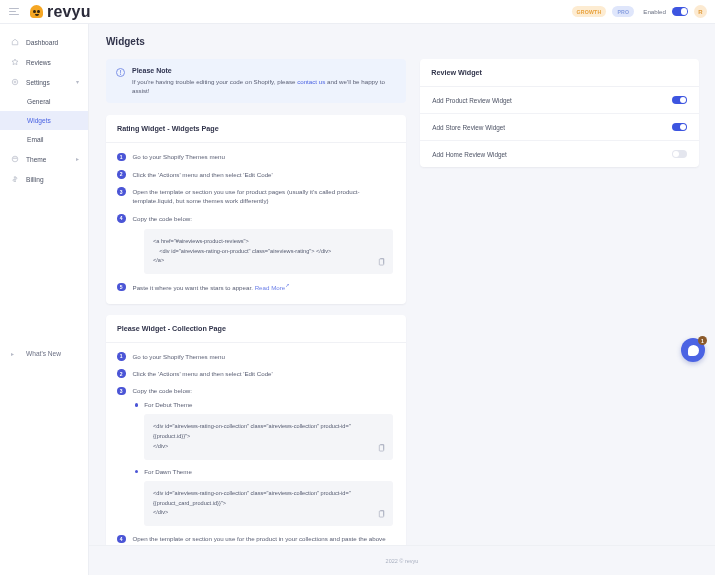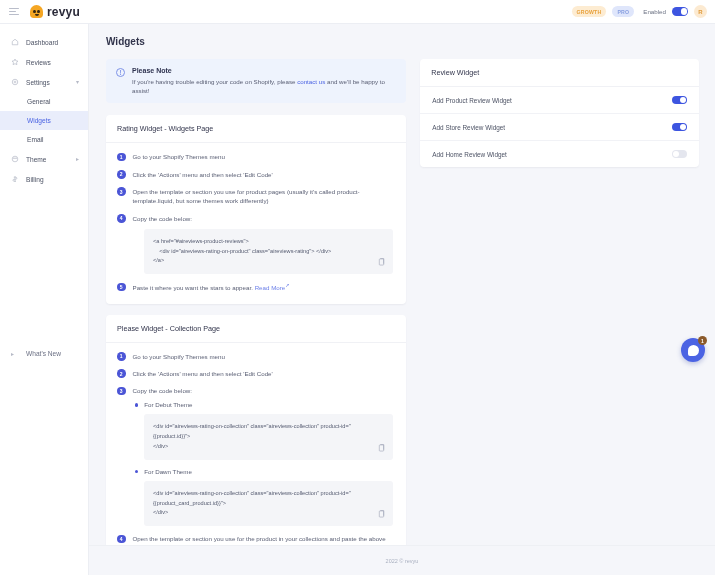--- a/index.html
+++ b/index.html
@@ -23,21 +23,21 @@
   .brand { display: flex; align-items: center; gap: 4px; margin-left: 11px; }
   .logo-mark { width: 13px; height: 13px; position: relative; }
   .logo-mark .head {
     position: absolute; inset: 0; background: #f5a623;
     border-radius: 50% 50% 28% 28%;
   }
   .logo-mark .eye { position: absolute; width: 2.6px; height: 3.4px; background: #3a2a12; border-radius: 50%; top: 4.5px; }
   .logo-mark .eye.l { left: 3px; }
   .logo-mark .eye.r { right: 3px; }
   .logo-mark .mouth { position:absolute; width:4px; height:2px; background:#3a2a12; border-radius:0 0 3px 3px; bottom:2px; left:4.5px;}
-  .brand-name { font-size: 12px; font-weight: 700; color: #2b2b3a; letter-spacing: .2px; }
+  .brand-name { font-size: 16px; font-weight: 700; color: #2b2b3a; letter-spacing: .2px; }
 
   .topbar-right { margin-left: auto; display: flex; align-items: center; gap: 6px; padding-right: 8px; }
   .pill {
     font-size: 5.2px; font-weight: 700; letter-spacing: .2px;
     padding: 2.5px 5px; border-radius: 7px; white-space: nowrap;
   }
   .pill-orange { background: #fdecd2; color: #e8a13c; }
   .pill-blue { background: #dfe6fb; color: #8aa0e0; }
   .enabled-label { font-size: 6.2px; color: #6c7283; margin-left: 3px; }
   .switch {
@@ -79,21 +79,21 @@
     background: #f5f6fa; overflow: hidden;
   }
   .page-title { font-size: 10px; font-weight: 700; color: #31344b; margin: 12px 0 0 17px; }
 
   .content { display: flex; gap: 14px; padding: 12px 16px 0 17px; align-items: flex-start; }
   .col-left { width: 306px; }
   .col-right { width: 284px; }
 
   .card { background: #ffffff; border-radius: 4px; box-shadow: 0 1px 2px rgba(28,34,61,.06); }
   .card-head { padding: 9px 11px; border-bottom: 1px solid #f0f1f5; }
-  .card-title { font-size: 7.2px; font-weight: 400; color: #31344b; }
+  .card-title { font-size: 7.2px; font-weight: 700; color: #31344b; }
   .card-body { padding: 9px 11px 11px 11px; }
 
   
   .note {
     background: #eef3fd; border-radius: 4px; padding: 8px 10px;
     display: flex; gap: 7px; align-items: flex-start;
   }
   .note-icon {
     width: 9px; height: 9px; border-radius: 50%; border: 1px solid #7e93e8;
     color: #7e93e8; font-size: 6.5px; font-weight: 700; line-height: 7.5px;

